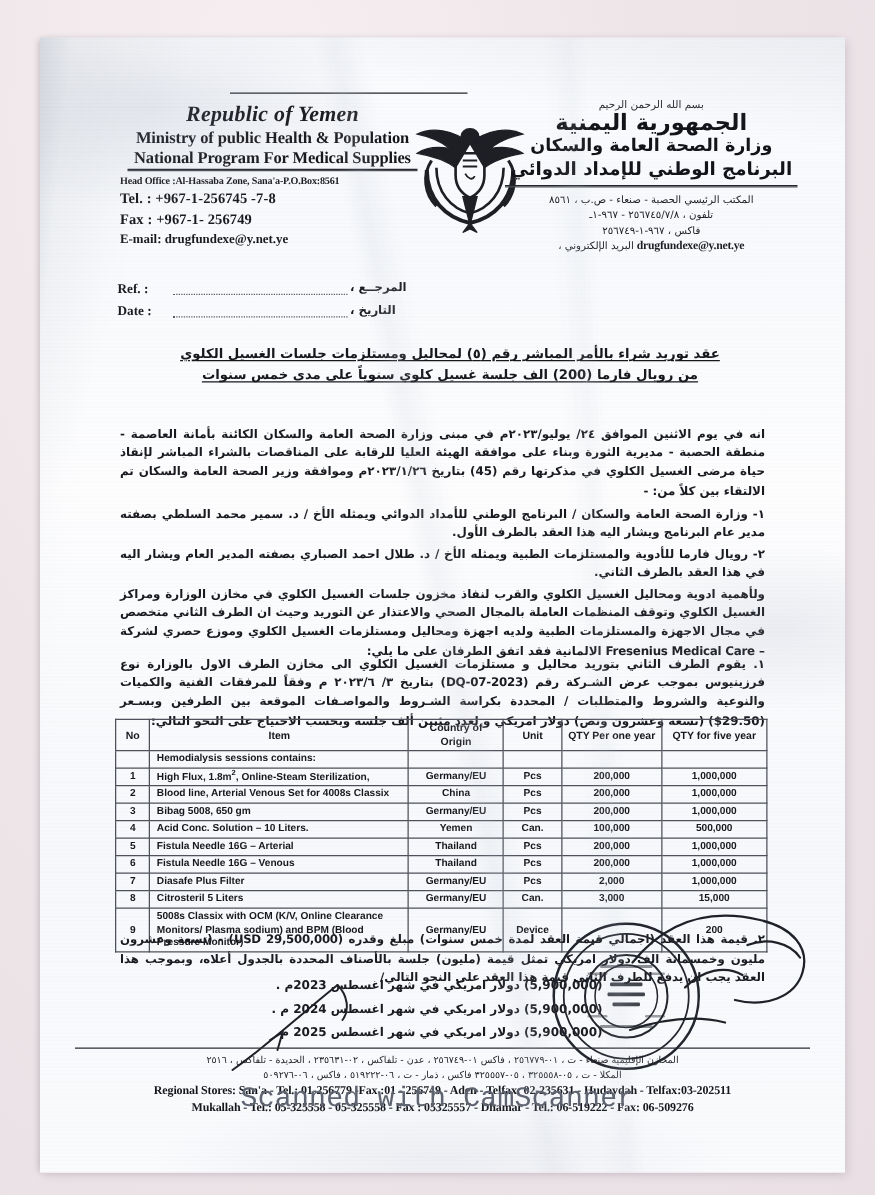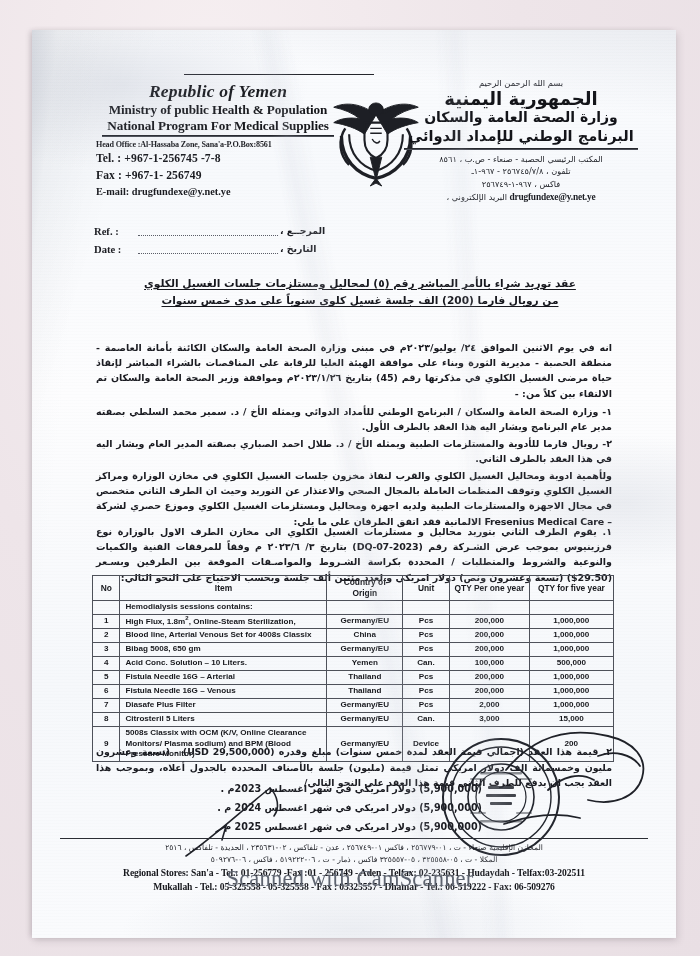--- a/index.html
+++ b/index.html
@@ -369,21 +369,21 @@
     width: 120px; height: 80px;
     pointer-events: none;
   }
 
   
   #camscanner {
     position: absolute;
     left: 0; top: 866px;
     width: 700px;
     text-align: center;
-    font-family: Liberation Serif, serif;
+    font-family: Liberation Mono, monospace;
     font-size: 22.5px;
     color: #5e6470;
     letter-spacing: .2px;
   }
 
   
   #scan-noise {
     position: absolute;
     left: 0; top: 0; width: 644px; height: 908px;
     pointer-events: none;

